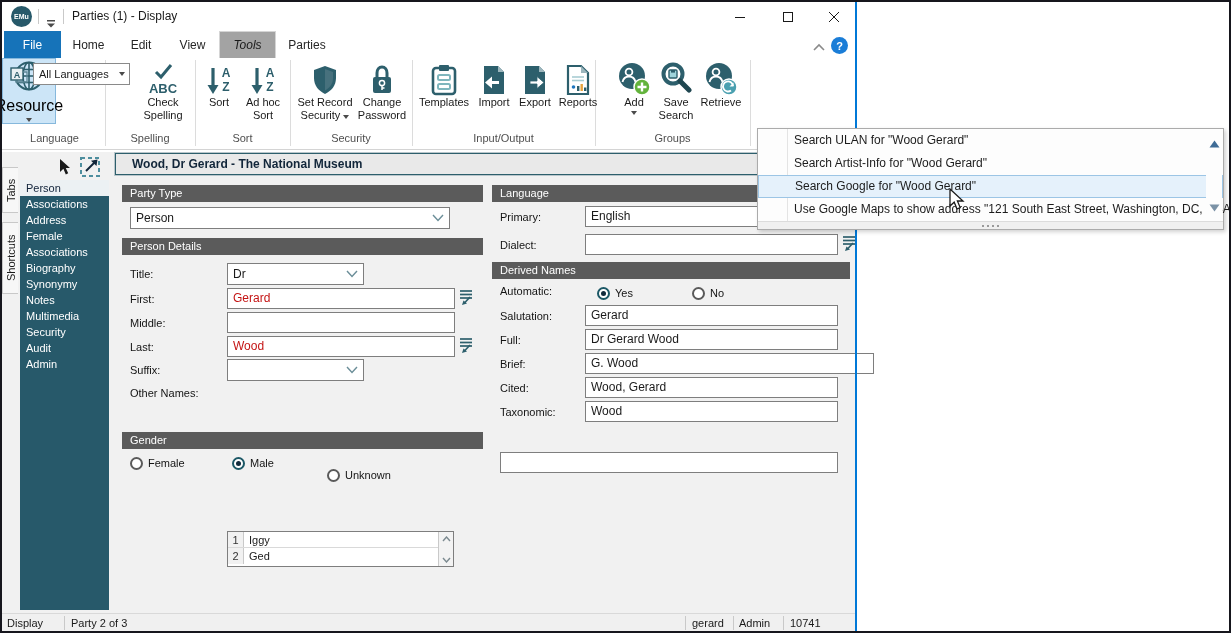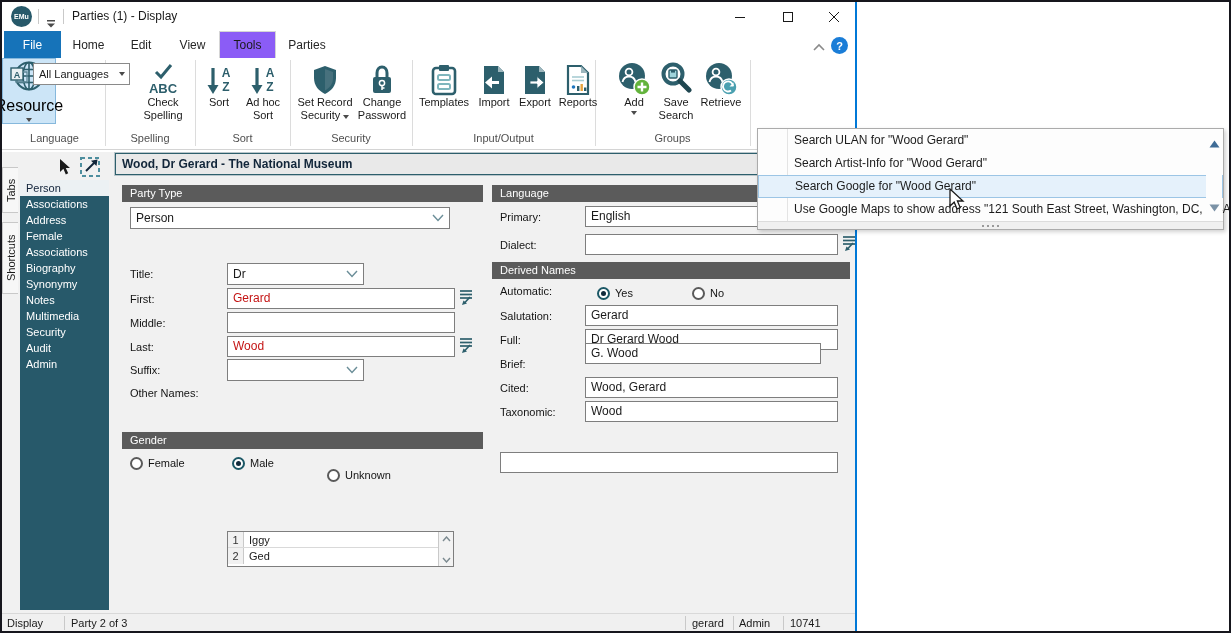--- a/index.html
+++ b/index.html
@@ -16,21 +16,21 @@
   .tb-sep { top:7px; width:1px; height:15px; background:#c9c9c9; }
   #qa-caret { left:44px; top:12px; }
   #window-title { left:70px; top:7px; font-size:12px; color:#1a1a1a; }
   .win-btn { top:0; width:36px; height:29px; display:flex; align-items:center; justify-content:center; }
 
   
   #tabrow { left:0; top:29px; width:676px; height:27px; background:#fff; }
   .rtab { position:absolute; top:0; height:27px; display:flex; align-items:center;
           justify-content:center; font-size:12px; color:#262626; }
   .rtab.file { background:#1673b9; color:#fff; }
-  .rtab.active { background:#8b5cf6; border:1px solid #d5d5d5; border-bottom:none; color:#1a1a1a; }
+  .rtab.active { background:#a3a3a3; border:1px solid #d5d5d5; border-bottom:none; color:#1a1a1a;font-style:italic; }
   #ribbon-collapse { left:810px; top:36px; color:#8a8a8a; }
   #help-btn { left:829px; top:35px; width:17px; height:17px; border-radius:50%;
               background:#1a7dd7; color:#fff; font-size:11px; font-weight:bold;
               display:flex; align-items:center; justify-content:center; }
 
   
   #ribbon { left:0; top:56px; width:853px; height:92px; background:#fff; border-bottom:1px solid #d4d4d4; }
   .vsep { position:absolute; top:2px; width:1px; height:86px; background:#dcdcdc; }
   .grp-label { position:absolute; top:74px; height:14px; font-size:11px; color:#4f4f4f; text-align:center; }
   .rbtn { position:absolute; top:2px; display:flex; flex-direction:column; align-items:center; }
@@ -49,21 +49,21 @@
   .railtab { position:absolute; left:0; width:16px; background:#f7f7f7; border:1px solid #c8c8c8;
              border-left:none; color:#1a1a1a; font-size:11px;
              writing-mode:vertical-rl; transform:rotate(180deg);
              display:flex; align-items:center; justify-content:center; }
   #sidebar { left:18px; top:28px; width:89px; height:430px; background:#27596a; }
   .sb-item { height:16px; line-height:16px; font-size:11px; color:#fff; padding-left:6px; white-space:nowrap; }
   .sb-item.sel { background:#ecf1f3; color:#10233a; }
   #form-header { left:113px; top:1px; width:738px; height:22px; background:#e9e9e9;
                  border:1px solid #2d5f6c; outline:1px solid #b9c6cb;
                  font-size:12px; font-weight:bold; color:#12263a;
-                 display:flex; align-items:center; padding-left:6px; }
+                 display:flex; align-items:center; padding-left:16px; }
   .secbar { position:absolute; height:17px; background:#5b5b5b; color:#fff; font-size:11px;
             line-height:17px; padding-left:8px; }
   .flabel { position:absolute; font-size:11px; color:#141414; }
   .textbox { position:absolute; height:21px; background:#fff; border:1px solid #7e7e7e;
              font-size:12px; color:#1a1a1a; line-height:19px; padding-left:5px; white-space:nowrap; overflow:hidden; }
   .textbox.red { color:#c41414; }
   .combo { position:absolute; height:22px; background:#fff; border:1px solid #7e7e7e;
            font-size:12px; color:#1a1a1a; display:flex; align-items:center; padding-left:5px; }
   .combo .cc { margin-left:auto; margin-right:5px; }
   .radio { display:inline-block; width:13px; height:13px; border-radius:50%;
@@ -380,20 +380,21 @@
     <div id="form-header" class="abs">Wood, Dr Gerard - The National Museum</div>
 
     <div class="secbar" style="left:120px;top:33px;width:361px">Party Type</div>
     <div class="combo" style="left:128px;top:55px;width:320px">
       <span>Person</span>
       <span class="cc"><svg width="12" height="8" viewBox="0 0 12 8">
             <path d="M1 1 L6 6.5 L11 1" fill="none" stroke="#6b8e98" stroke-width="1.4"></path>
           </svg></span>
     </div>
 
+    <div class="secbar" style="left:120px;top:86px;width:361px">Person Details</div>
 
     <div class="flabel" style="left:128px;top:116px">Title:</div>
     <div class="combo" style="left:225px;top:111px;width:137px">
       <span>Dr</span>
       <span class="cc"><svg width="12" height="8" viewBox="0 0 12 8">
             <path d="M1 1 L6 6.5 L11 1" fill="none" stroke="#6b8e98" stroke-width="1.4"></path>
           </svg></span>
     </div>
 
     <div class="flabel" style="left:128px;top:141px">First:</div>
@@ -488,21 +489,21 @@
     </div>
     <div class="ritem" style="left:690px;top:131px">
       <span class="radio"></span><span class="rlabel">No</span>
     </div>
 
     <div class="flabel" style="left:498px;top:158px">Salutation:</div>
     <div class="textbox" style="left:583px;top:153px;width:253px">Gerard</div>
     <div class="flabel" style="left:498px;top:182px">Full:</div>
     <div class="textbox" style="left:583px;top:177px;width:253px">Dr Gerard Wood</div>
     <div class="flabel" style="left:498px;top:206px">Brief:</div>
-    <div class="textbox" style="left:583px;top:191px;width:236px">G. Wood</div>
+    <div class="textbox" style="left:583px;top:201px;width:289px">G. Wood</div>
     <div class="flabel" style="left:498px;top:230px">Cited:</div>
     <div class="textbox" style="left:583px;top:225px;width:253px">Wood, Gerard</div>
     <div class="flabel" style="left:498px;top:254px">Taxonomic:</div>
     <div class="textbox" style="left:583px;top:249px;width:253px">Wood</div>
 
     <div class="textbox" style="left:498px;top:300px;width:338px"></div>
   </div>
 
   <div id="statusbar" class="abs">
     <div class="st-cell" style="left:5px">Display</div>

